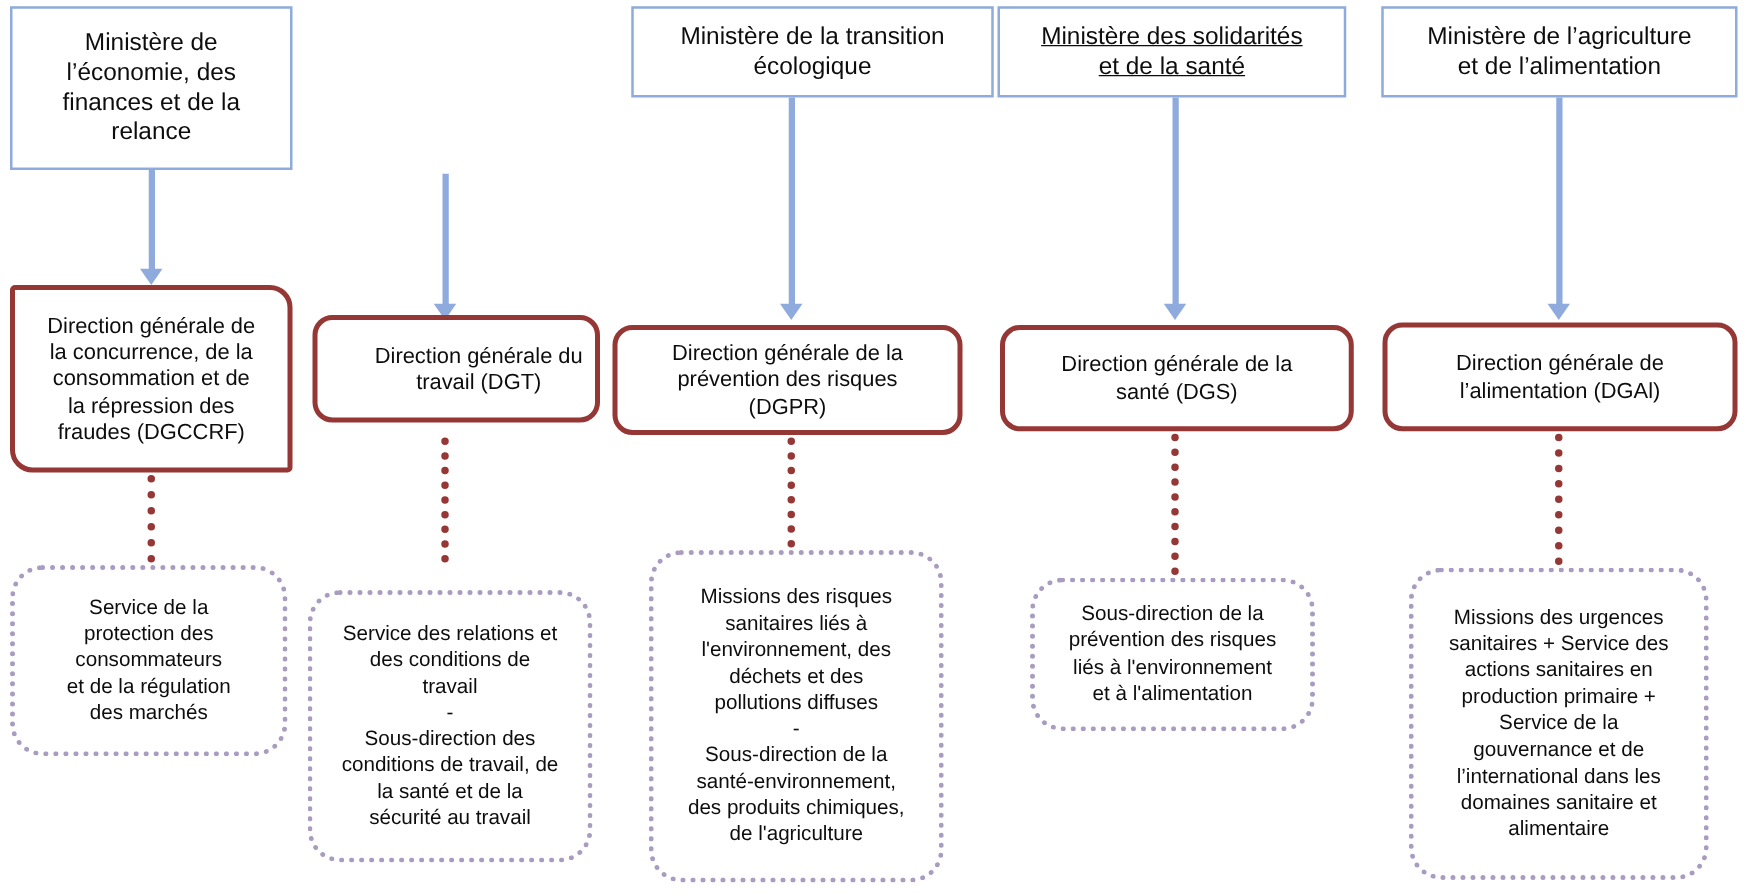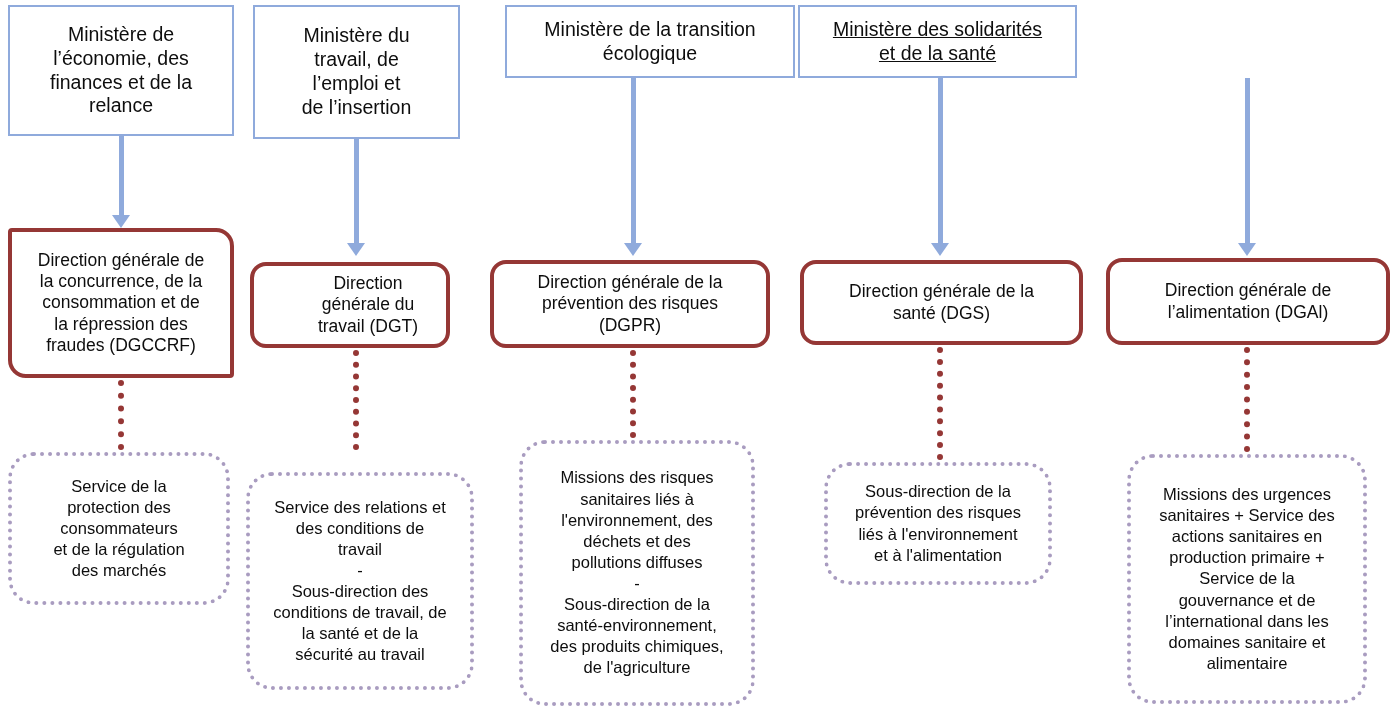--- a/index.html
+++ b/index.html
@@ -110,30 +110,24 @@
   <div class="vline-red-dotted" style="left:118px; top:380px; height:70px;"></div>
 
   <div class="box service" style="left:8px; top:452px; width:222px; height:153px;">
     <span class="txt">Service de la
 protection des
 consommateurs
 et de la régulation
 des marchés</span>
   </div>
 
-  <div class="box ministry" style="left:253px; top:5px; width:207px; height:134px;">
-    <span class="txt">Ministère du
-travail, de
-l’emploi et
-de l’insertion</span>
-  </div>
   <div class="vline-blue" style="left:354px; top:139px; height:106px;"></div>
   <div class="arrowhead" style="left:347px; top:243px;"></div>
 
-  <div class="box direction" style="left:250px; top:262px; width:200px; height:86px;padding-left:44px;">
+  <div class="box direction" style="left:250px; top:252px; width:230px; height:86px;padding-left:44px;">
     <span class="txt">Direction générale du
 travail (DGT)</span>
   </div>
   <div class="vline-red-dotted" style="left:353px; top:350px; height:100px;"></div>
 
   <div class="box service" style="left:246px; top:472px; width:228px; height:218px;">
     <span class="txt">Service des relations et
 des conditions de
 travail
 -
@@ -183,20 +177,24 @@
   </div>
   <div class="vline-red-dotted" style="left:937px; top:347px; height:113px;"></div>
 
   <div class="box service" style="left:824px; top:462px; width:228px; height:123px;">
     <span class="txt">Sous-direction de la
 prévention des risques
 liés à l'environnement
 et à l'alimentation</span>
   </div>
 
+  <div class="box ministry" style="left:1105px; top:5px; width:285px; height:73px;">
+    <span class="txt">Ministère de l’agriculture
+et de l’alimentation</span>
+  </div>
   <div class="vline-blue" style="left:1245px; top:78px; height:167px;"></div>
   <div class="arrowhead" style="left:1238px; top:243px;"></div>
 
   <div class="box direction" style="left:1106px; top:258px; width:284px; height:87px;">
     <span class="txt">Direction générale de
 l’alimentation (DGAl)</span>
   </div>
   <div class="vline-red-dotted" style="left:1244px; top:347px; height:105px;"></div>
 
   <div class="box service" style="left:1127px; top:454px; width:240px; height:250px;">

